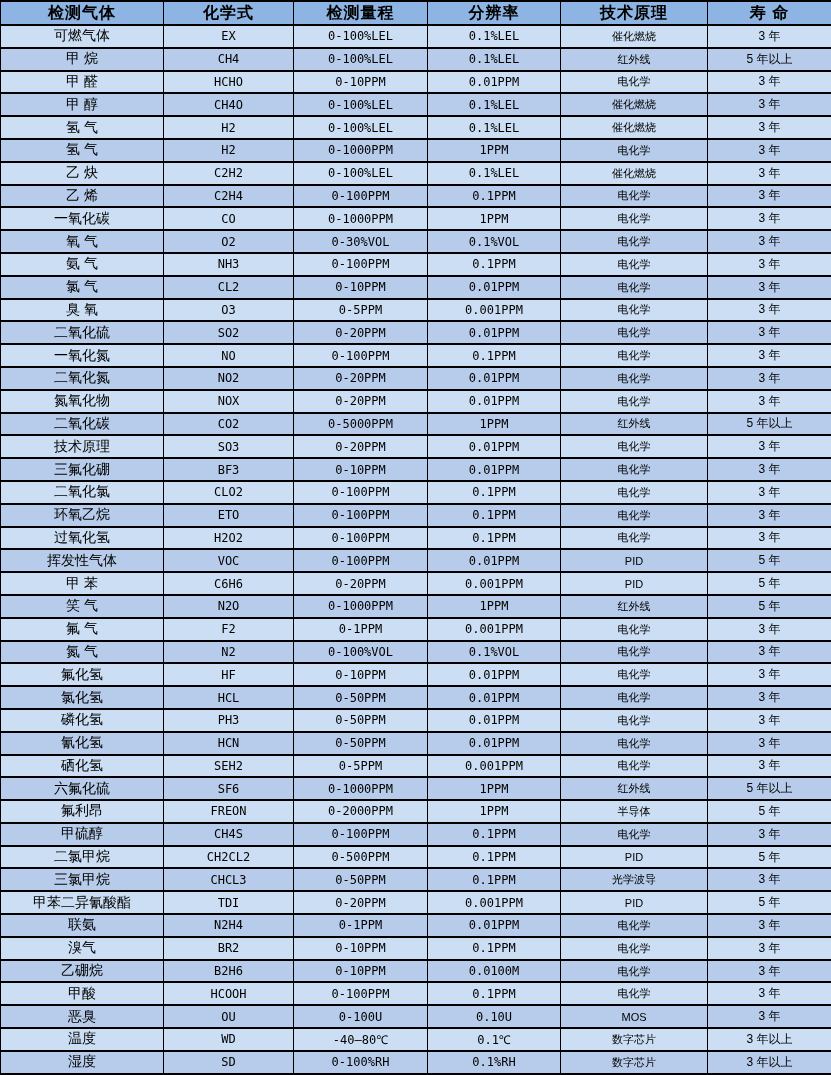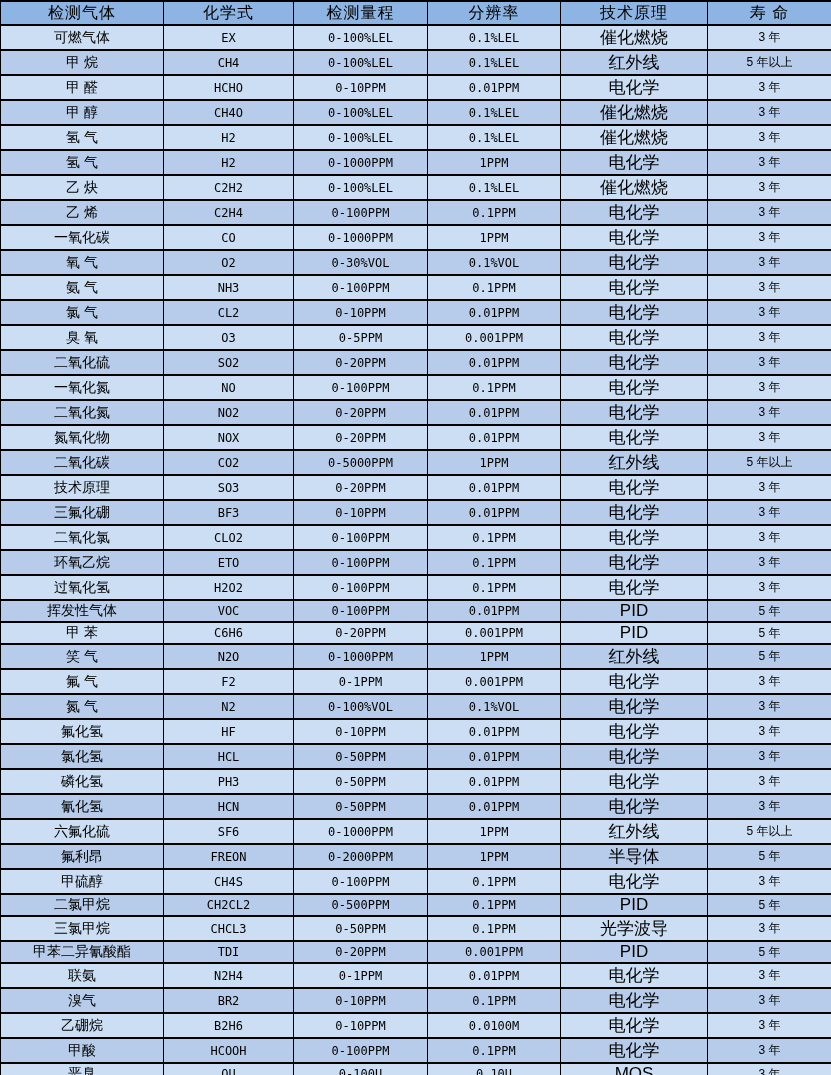--- a/index.html
+++ b/index.html
@@ -25,32 +25,32 @@
     border-bottom:2px solid var(--border);
     text-align:center;
     vertical-align:middle;
     overflow:hidden;
     white-space:nowrap;
     padding:0 2px;
   }
   thead th{
     background:var(--header-bg);
     font-size:16px;
-    font-weight:normal;
+    font-weight:bold;
     height:24px;
     letter-spacing:1px;
   }
   tbody tr:nth-child(odd) td{background:var(--row-light);}
   tbody tr:nth-child(even) td{background:var(--row-dark);}
   td.c-gas{font-size:14px;}
   td.c-formula,td.c-range,td.c-resolution{
     font-family:"DejaVu Sans Mono",monospace;
     font-size:12px;
   }
-  td.c-principle{font-size:17px;}
+  td.c-principle{font-size:11px;}
   td.c-lifespan{font-size:12px;}
 </style>
 </head>
 <body>
 
 <table>
   <colgroup>
     <col style="width:163px">
     <col style="width:130px">
     <col style="width:134px">
@@ -319,20 +319,28 @@
       </tr>
       <tr>
         <td class="c-gas">氰化氢</td>
         <td class="c-formula">HCN</td>
         <td class="c-range">0-50PPM</td>
         <td class="c-resolution">0.01PPM</td>
         <td class="c-principle">电化学</td>
         <td class="c-lifespan">3 年</td>
       </tr>
       <tr>
+        <td class="c-gas">硒化氢</td>
+        <td class="c-formula">SEH2</td>
+        <td class="c-range">0-5PPM</td>
+        <td class="c-resolution">0.001PPM</td>
+        <td class="c-principle">电化学</td>
+        <td class="c-lifespan">3 年</td>
+      </tr>
+      <tr>
         <td class="c-gas">六氟化硫</td>
         <td class="c-formula">SF6</td>
         <td class="c-range">0-1000PPM</td>
         <td class="c-resolution">1PPM</td>
         <td class="c-principle">红外线</td>
         <td class="c-lifespan">5 年以上</td>
       </tr>
       <tr>
         <td class="c-gas">氟利昂</td>
         <td class="c-formula">FREON</td>

